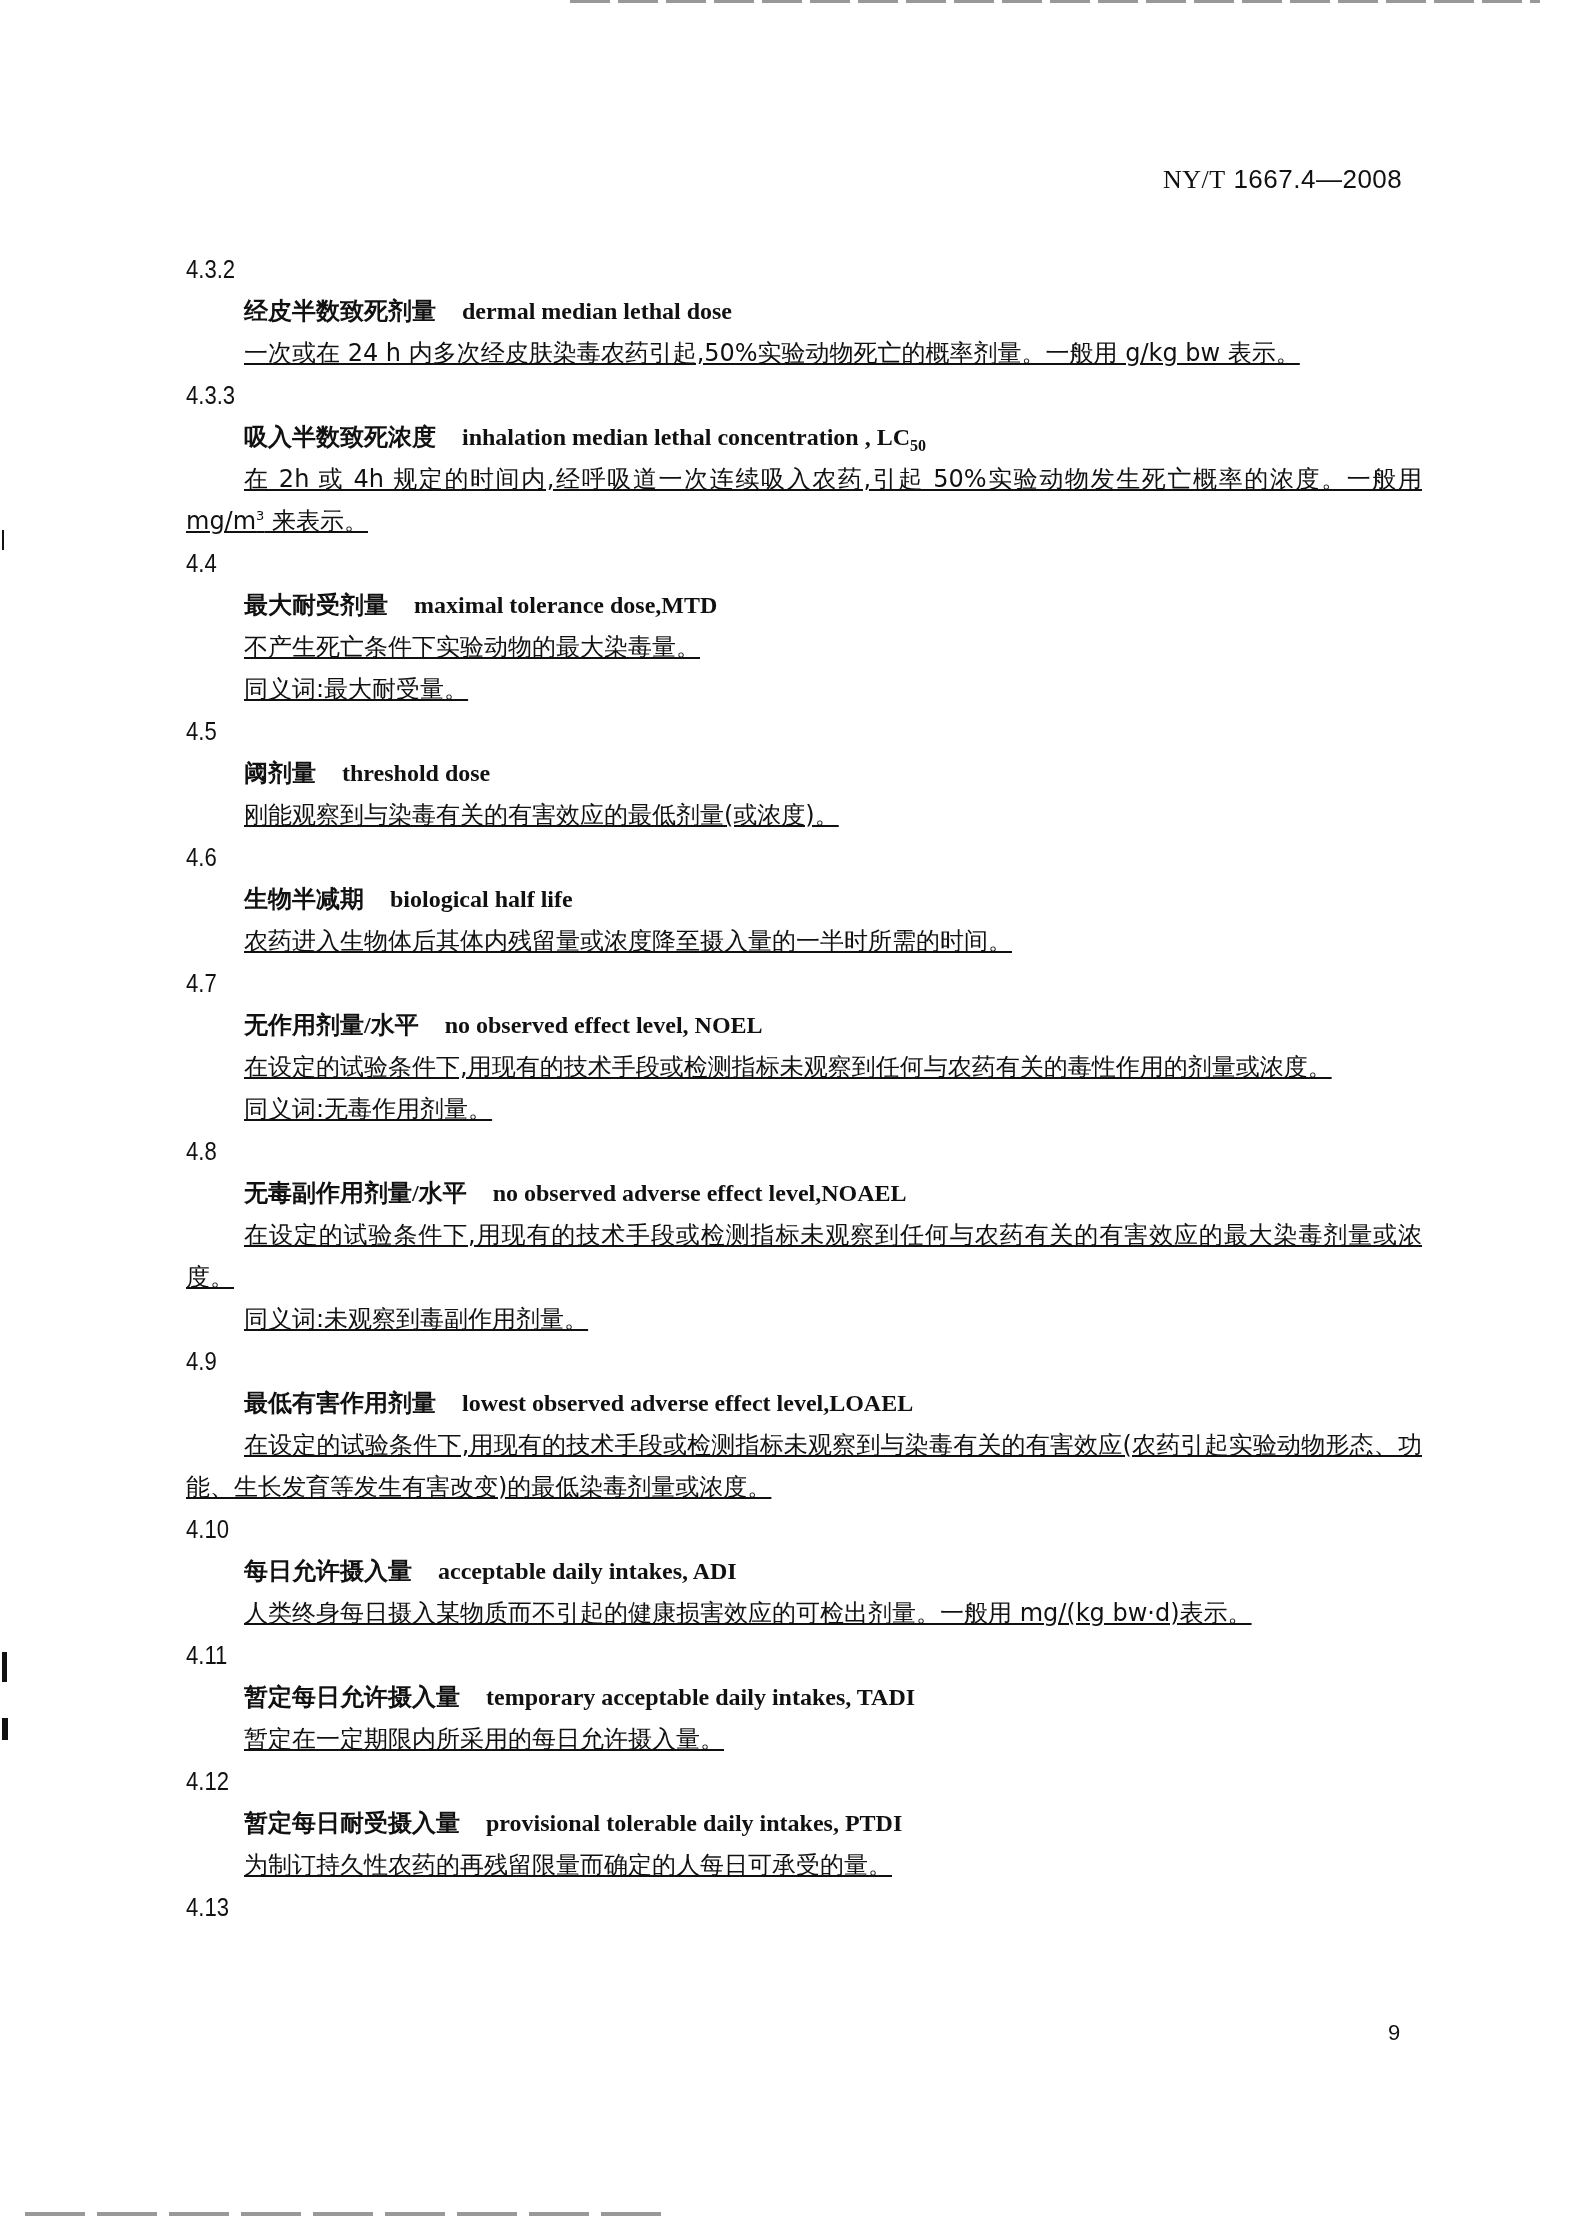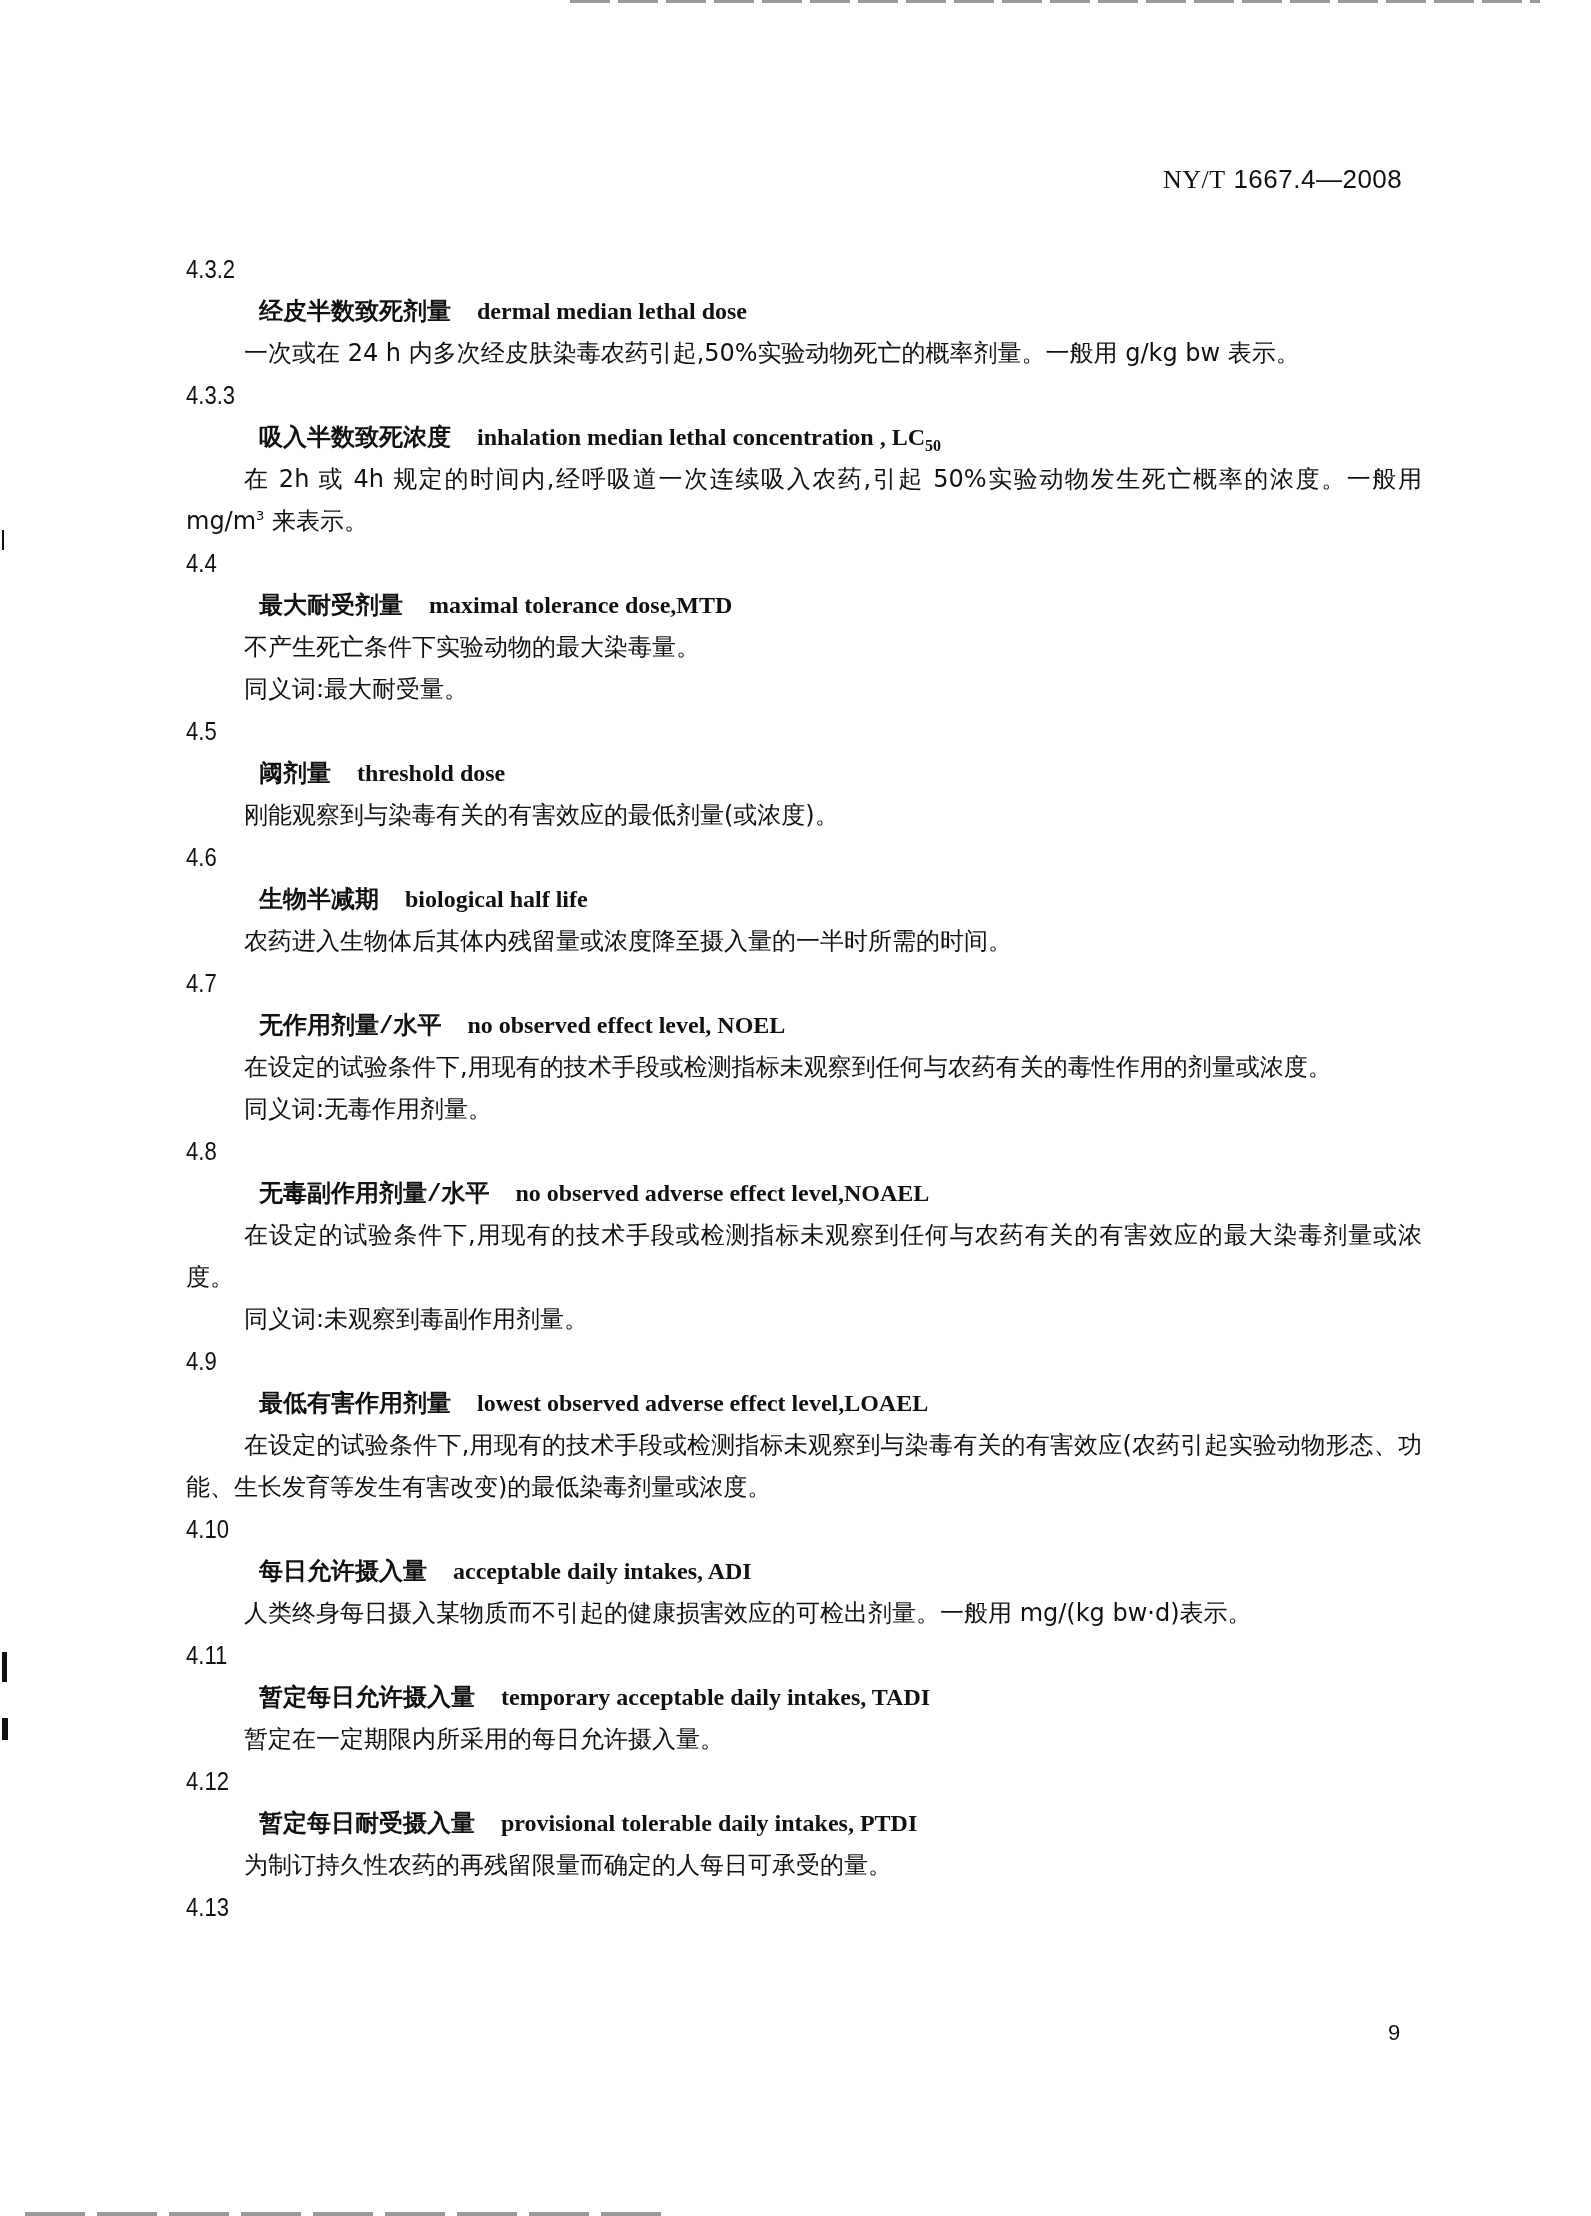--- a/index.html
+++ b/index.html
@@ -22,27 +22,28 @@
     .content { position: absolute; top: 248px; left: 186px; width: 1236px; }
     .clause-num {
       font-family: "Liberation Sans Narrow", "Liberation Sans", sans-serif;
       font-size: 26px; height: 42px; line-height: 42px;
       transform: scaleX(.85); transform-origin: left;
     }
     .term-title {
       padding-left: 58px; font-size: 24px; font-weight: bold; height: 42px; line-height: 42px;
       white-space: nowrap;
     }
-    .term-title .zh { font-family: Liberation Mono, monospace; font-weight: bold; margin-left: 15px; }
+    .term-title .zh { font-family: Liberation Serif, serif; font-weight: bold; }
     .term-title .en { font-family: Liberation Serif, serif; margin-left: 26px; }
     .term-title sub { font-size: 16px; }
     .para {
       text-indent: 58px; font-size: 24px; line-height: 42px;
       font-family: "DejaVu Sans", sans-serif; font-weight: normal;
       text-align: justify;
+      text-decoration: underline;
     }
     .para sup { font-size: 13px; line-height: 0; }
     .page-num {
       position: absolute; top: 2020px; left: 1388px; font-size: 22px;
       font-family: "Liberation Sans", sans-serif;
     }
   </style>
 </head>
 <body>
 

